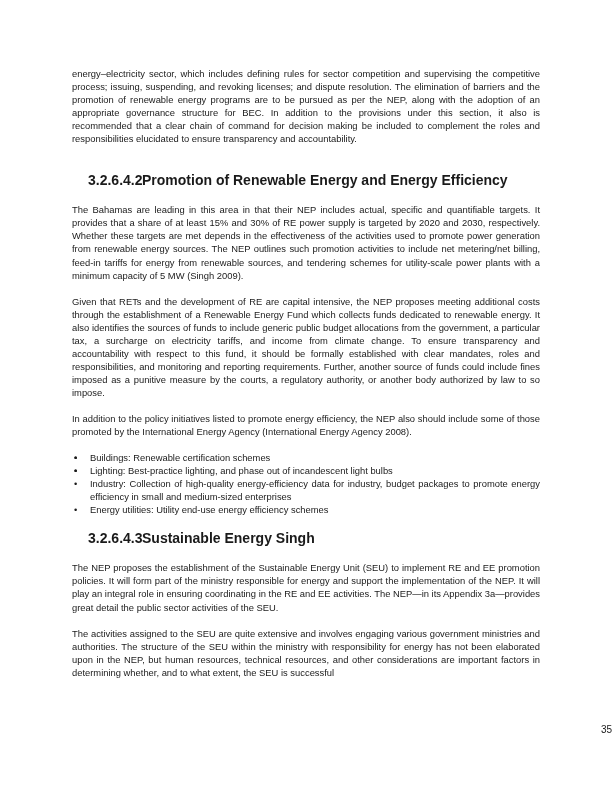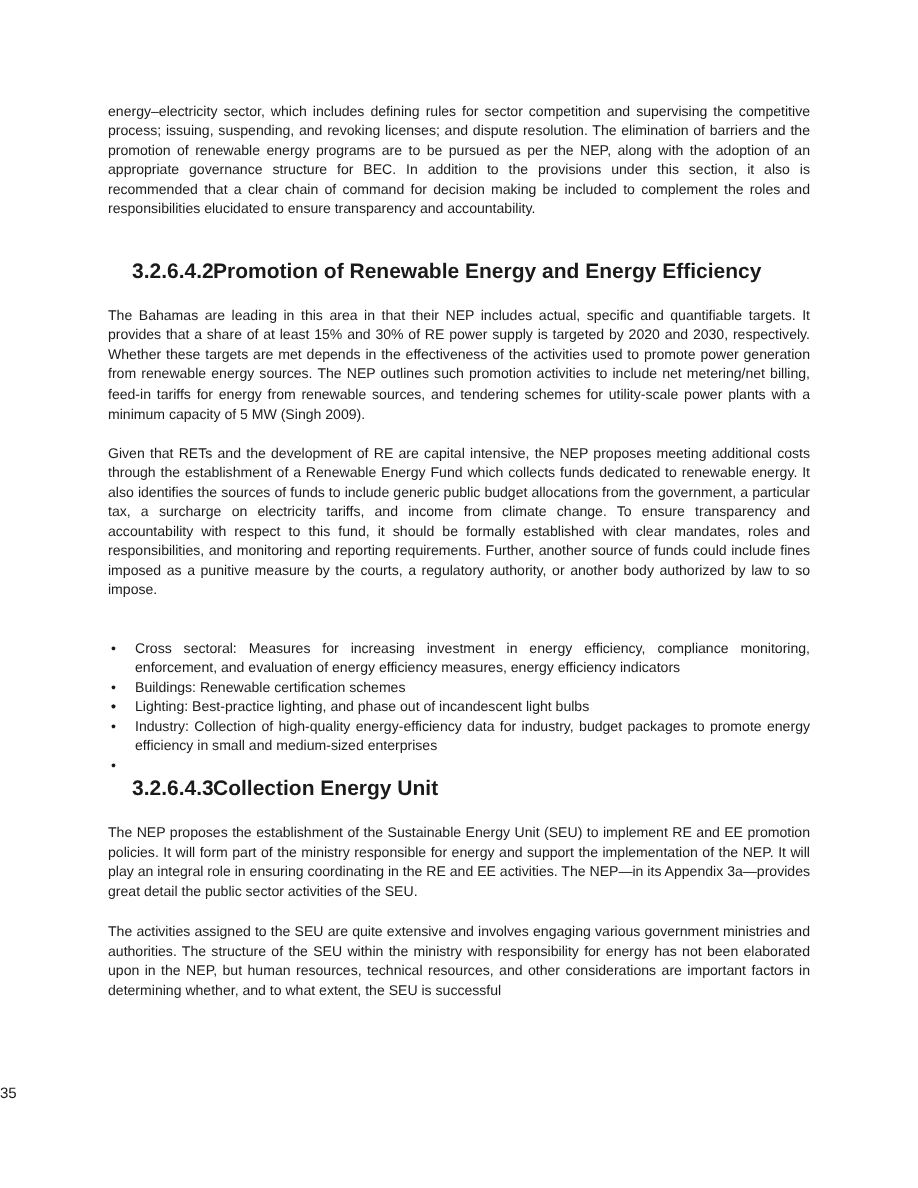--- a/index.html
+++ b/index.html
@@ -15,53 +15,54 @@
   p { margin: 0; text-align: justify; }
   .gap { height: 13px; }
   h4 {
     margin: 16px; font-size: 14px; line-height: 13.05px; font-weight: bold;
   }
   h4 .num { display: inline-block; width: 54px; }
   ul { list-style: none; margin: 0; padding: 0; }
   li { position: relative; padding-left: 18px; text-align: justify; }
   li .bullet { position: absolute; left: 2px; top: 0; }
   .page-number {
-    position: absolute; left: 0; width: 612px; top: 724px; text-align: left;
+    position: absolute; left: 0; width: 612px; top: 724px; text-align: right;
     font-size: 10px; font-family: "Liberation Sans", sans-serif; color: #1a1a1a;
   }
 </style>
 </head>
 <body>
 
 <div class="page">
   <div class="content">
 
     <p>energy–electricity sector, which includes defining rules for sector competition and supervising the competitive process; issuing, suspending, and revoking licenses; and dispute resolution. The elimination of barriers and the promotion of renewable energy programs are to be pursued as per the NEP, along with the adoption of an appropriate governance structure for BEC. In addition to the provisions under this section, it also is recommended that a clear chain of command for decision making be included to complement the roles and responsibilities elucidated to ensure transparency and accountability.</p>
     <div class="gap"></div>
 
     <h4>
       <span class="num">3.2.6.4.2</span><span>Promotion of Renewable Energy and Energy Efficiency</span>
     </h4>
     <p>The Bahamas are leading in this area in that their NEP includes actual, specific and quantifiable targets. It provides that a share of at least 15% and 30% of RE power supply is targeted by 2020 and 2030, respectively. Whether these targets are met depends in the effectiveness of the activities used to promote power generation from renewable energy sources. The NEP outlines such promotion activities to include net metering/net billing, feed-in tariffs for energy from renewable sources, and tendering schemes for utility-scale power plants with a minimum capacity of 5 MW (Singh 2009).</p>
     <div class="gap"></div>
     <p>Given that RETs and the development of RE are capital intensive, the NEP proposes meeting additional costs through the establishment of a Renewable Energy Fund which collects funds dedicated to renewable energy. It also identifies the sources of funds to include generic public budget allocations from the government, a particular tax, a surcharge on electricity tariffs, and income from climate change. To ensure transparency and accountability with respect to this fund, it should be formally established with clear mandates, roles and responsibilities, and monitoring and reporting requirements. Further, another source of funds could include fines imposed as a punitive measure by the courts, a regulatory authority, or another body authorized by law to so impose.</p>
     <div class="gap"></div>
+    <p>In addition to the policy initiatives listed to promote energy efficiency, the NEP also should include some of those promoted by the International Energy Agency (International Energy Agency 2008).</p>
     <div class="gap"></div>
 
     <ul>
-      <li><span class="bullet">•</span><span>Cross sectoral: Measures for increasing investment in energy efficiency, compliance monitoring, enforcement, and evaluation of energy efficiency measures, energy efficiency indicators</span></li>
+      <li><span class="bullet">•</span></li>
       <li><span class="bullet">•</span><span>Buildings: Renewable certification schemes</span></li>
       <li><span class="bullet">•</span></li>
       <li><span class="bullet">•</span><span>Lighting: Best-practice lighting, and phase out of incandescent light bulbs</span></li>
       <li><span class="bullet">•</span><span>Industry: Collection of high-quality energy-efficiency data for industry, budget packages to promote energy efficiency in small and medium-sized enterprises</span></li>
-      <li><span class="bullet">•</span></li>
+      <li><span class="bullet">•</span><span>Energy utilities: Utility end-use energy efficiency schemes</span></li>
     </ul>
 
     <h4>
-      <span class="num">3.2.6.4.3</span><span>Collection Energy Unit</span>
+      <span class="num">3.2.6.4.3</span><span>Sustainable Energy Singh</span>
     </h4>
     <p>The NEP proposes the establishment of the Sustainable Energy Unit (SEU) to implement RE and EE promotion policies. It will form part of the ministry responsible for energy and support the implementation of the NEP. It will play an integral role in ensuring coordinating in the RE and EE activities. The NEP—in its Appendix 3a—provides great detail the public sector activities of the SEU.</p>
     <div class="gap"></div>
     <p>The activities assigned to the SEU are quite extensive and involves engaging various government ministries and authorities. The structure of the SEU within the ministry with responsibility for energy has not been elaborated upon in the NEP, but human resources, technical resources, and other considerations are important factors in determining whether, and to what extent, the SEU is successful</p>
   </div>
 
   <div class="page-number">35</div>
 </div>
 
 </body></html>

